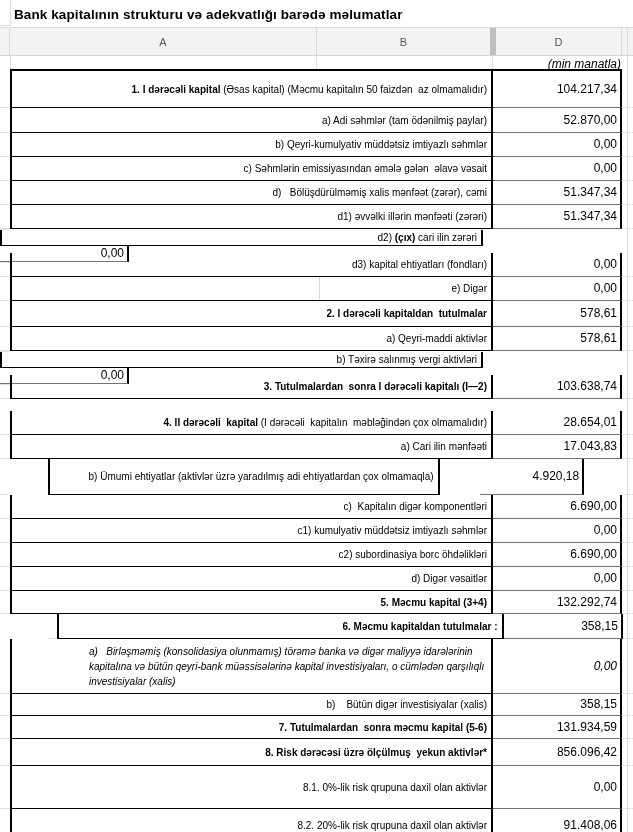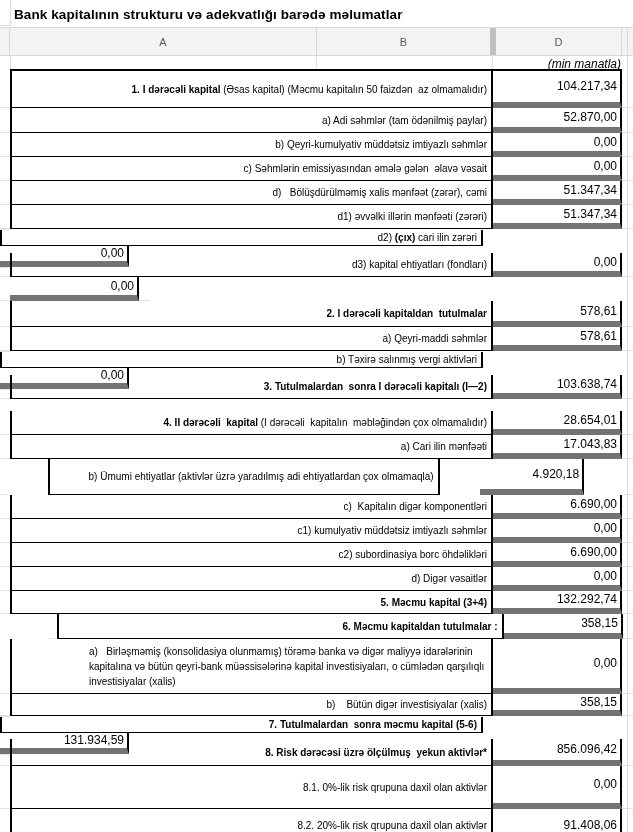--- a/index.html
+++ b/index.html
@@ -34,21 +34,21 @@
   .mc-d .note{font-style:italic;font-size:12px;line-height:16px;white-space:nowrap;}
   .mc-rest{flex:1;}
   
   .row{display:flex;box-sizing:border-box;}
   .strip{box-sizing:border-box;border-bottom:1px solid #e2e2e2;}
   .strip.l{width:10px;}
   .strip.r{width:11px;}
   .cell{box-sizing:border-box;display:flex;align-items:center;font-size:10px;line-height:15px;justify-content:flex-end;}
   .cell.label{width:483px;border-left:2px solid #000;border-right:2px solid #000;
       border-bottom:1px solid #000;position:relative;white-space:pre-wrap;padding-right:4px;}
-  .cell.value{width:129px;border-right:2px solid #000;border-bottom:6px solid #737373;
+  .cell.value{width:129px;border-right:2px solid #000;border-bottom:1px solid #737373;
       justify-content:flex-end;padding-right:3px;font-size:12px;white-space:nowrap;}
   .row.first .cell{border-top:2px solid #000;}
   .row.last .cell{border-bottom:2px solid #000;}
   .ind0{padding-left:4px;}
   .ind1{padding-left:12px;}
   .ind2{padding-left:22px;}
   .cell b{font-weight:bold;}
   .cell .txt{display:inline-block;}
   .cell .txt.wrapnarrow{max-width:398px;}
   .cell-divider{position:absolute;left:307px;top:0;bottom:0;width:1px;background:#d9d9d9;}
@@ -129,32 +129,33 @@
       <div class="strip r"></div>
     </div>
     <div class="row" style="height: 24px;">
       <div class="strip l"></div>
       <div class="cell label ind2"><span class="txt">d3) kapital ehtiyatları (fondları)</span></div>
       <div class="cell value">0,00</div>
       <div class="strip r"></div>
     </div>
     <div class="row" style="height: 24px;">
       <div class="strip l"></div>
+      <div class="cell label ind1"><span class="cell-divider"></span><span class="txt">e) Digər</span></div>
       <div class="cell value">0,00</div>
       <div class="strip r"></div>
     </div>
     <div class="row" style="height: 26px;">
       <div class="strip l"></div>
       <div class="cell label ind0"><span class="txt"><b>2. I dərəcəli kapitaldan  tutulmalar</b></span></div>
       <div class="cell value">578,61</div>
       <div class="strip r"></div>
     </div>
     <div class="row" style="height: 24px;">
       <div class="strip l"></div>
-      <div class="cell label ind1"><span class="txt">a) Qeyri-maddi səhmlər</span></div>
+      <div class="cell label ind1"><span class="txt">a) Qeyri-maddi aktivlər</span></div>
       <div class="cell value">578,61</div>
       <div class="strip r"></div>
     </div>
     <div class="row" style="height: 24px; flex-direction: column;">
       <div class="strip l"></div>
       <div class="cell label ind1"><span class="txt">b) Təxirə salınmış vergi aktivləri</span></div>
       <div class="cell value">0,00</div>
       <div class="strip r"></div>
     </div>
     <div class="row" style="height: 24px;">
@@ -210,33 +211,33 @@
       <div class="cell label ind0"><span class="txt"><b>5. Məcmu kapital (3+4)</b></span></div>
       <div class="cell value">132.292,74</div>
       <div class="strip r"></div>
     </div>
     <div class="row" style="height: 25px; padding-left: 48px;">
       <div class="strip l"></div>
       <div class="cell label ind0"><span class="txt"><b>6. Məcmu kapitaldan tutulmalar :</b></span></div>
       <div class="cell value">358,15</div>
       <div class="strip r"></div>
     </div>
-    <div class="row" style="height: 55px;">
+    <div class="row" style="height: 55px; font-style: italic;">
       <div class="strip l"></div>
       <div class="cell label ind1"><span class="txt wrapnarrow">a)   Birləşməmiş (konsolidasiya olunmamış) törəmə banka və digər maliyyə idarələrinin kapitalına və bütün qeyri-bank müəssisələrinə kapital investisiyaları, o cümlədən qarşılıqlı investisiyalar (xalis)</span></div>
       <div class="cell value">0,00</div>
       <div class="strip r"></div>
     </div>
     <div class="row" style="height: 22px;">
       <div class="strip l"></div>
       <div class="cell label ind1"><span class="txt">b)    Bütün digər investisiyalar (xalis)</span></div>
       <div class="cell value">358,15</div>
       <div class="strip r"></div>
     </div>
-    <div class="row" style="height: 23px; flex-direction: column;">
+    <div class="row" style="height: 23px;">
       <div class="strip l"></div>
       <div class="cell label ind0"><span class="txt"><b>7. Tutulmalardan  sonra məcmu kapital (5-6)</b></span></div>
       <div class="cell value">131.934,59</div>
       <div class="strip r"></div>
     </div>
     <div class="row" style="height: 27px;">
       <div class="strip l"></div>
       <div class="cell label ind0"><span class="txt"><b>8. Risk dərəcəsi üzrə ölçülmuş  yekun aktivlər*</b></span></div>
       <div class="cell value">856.096,42</div>
       <div class="strip r"></div>

